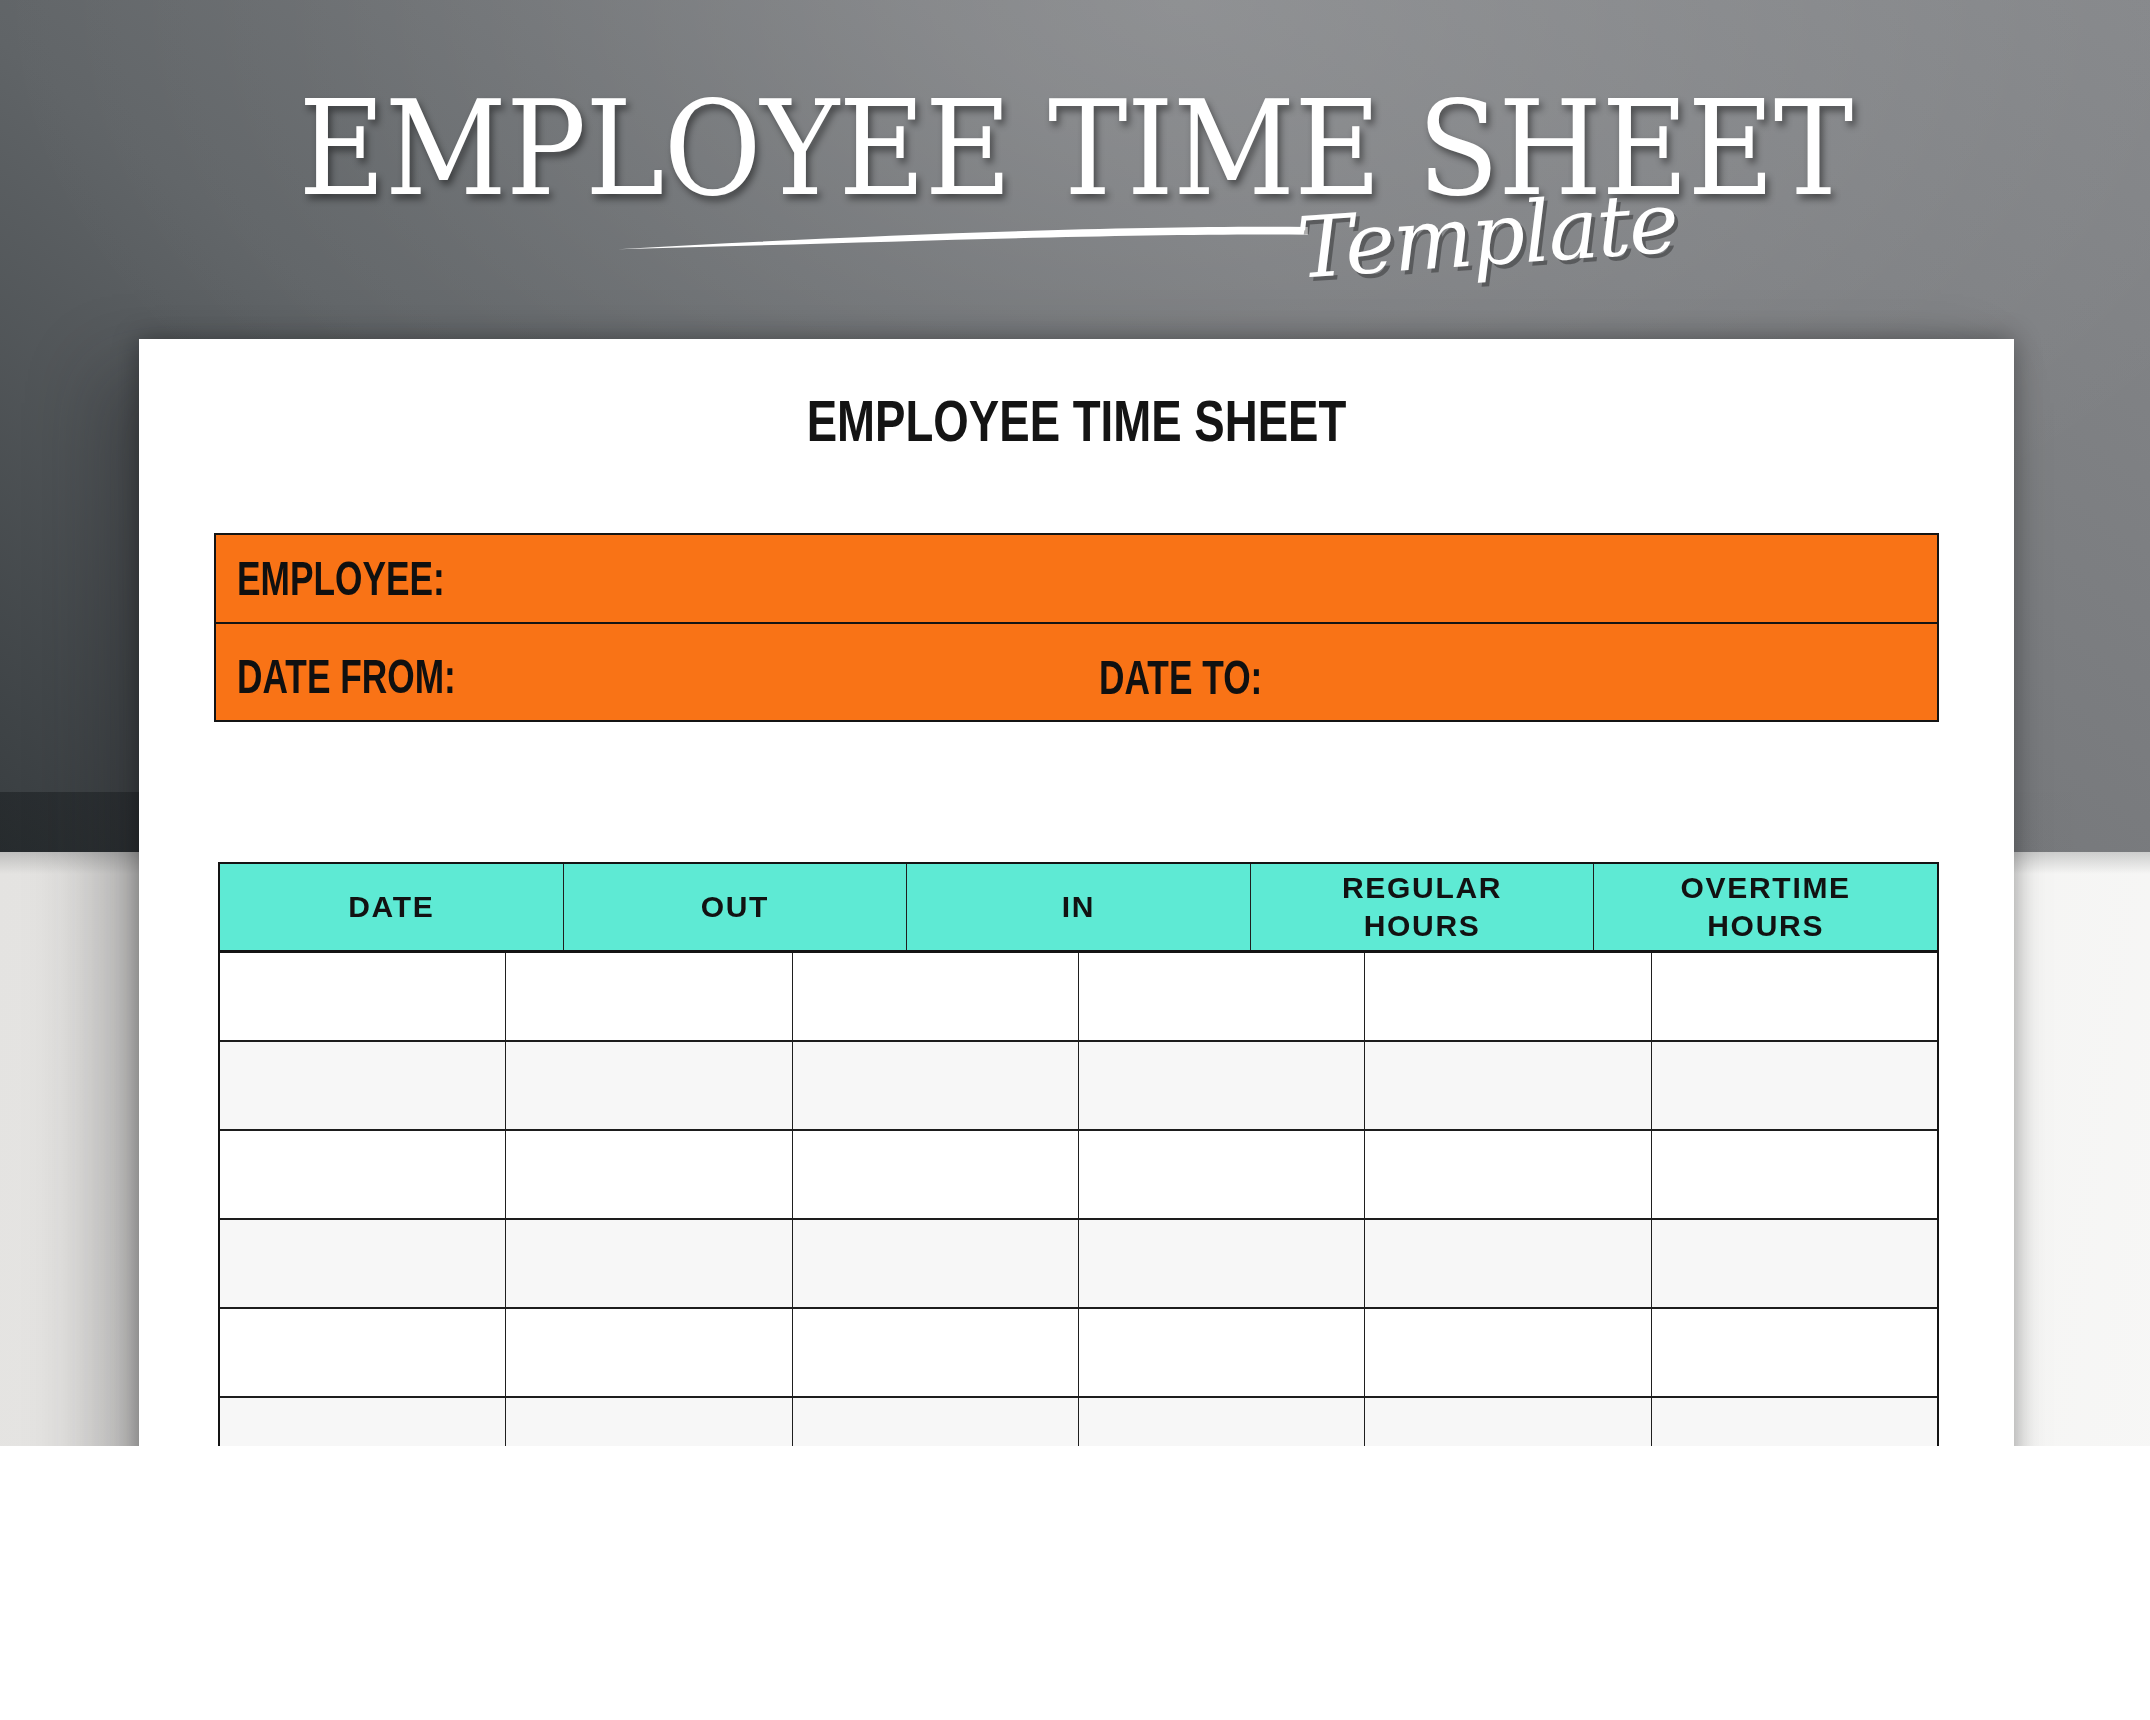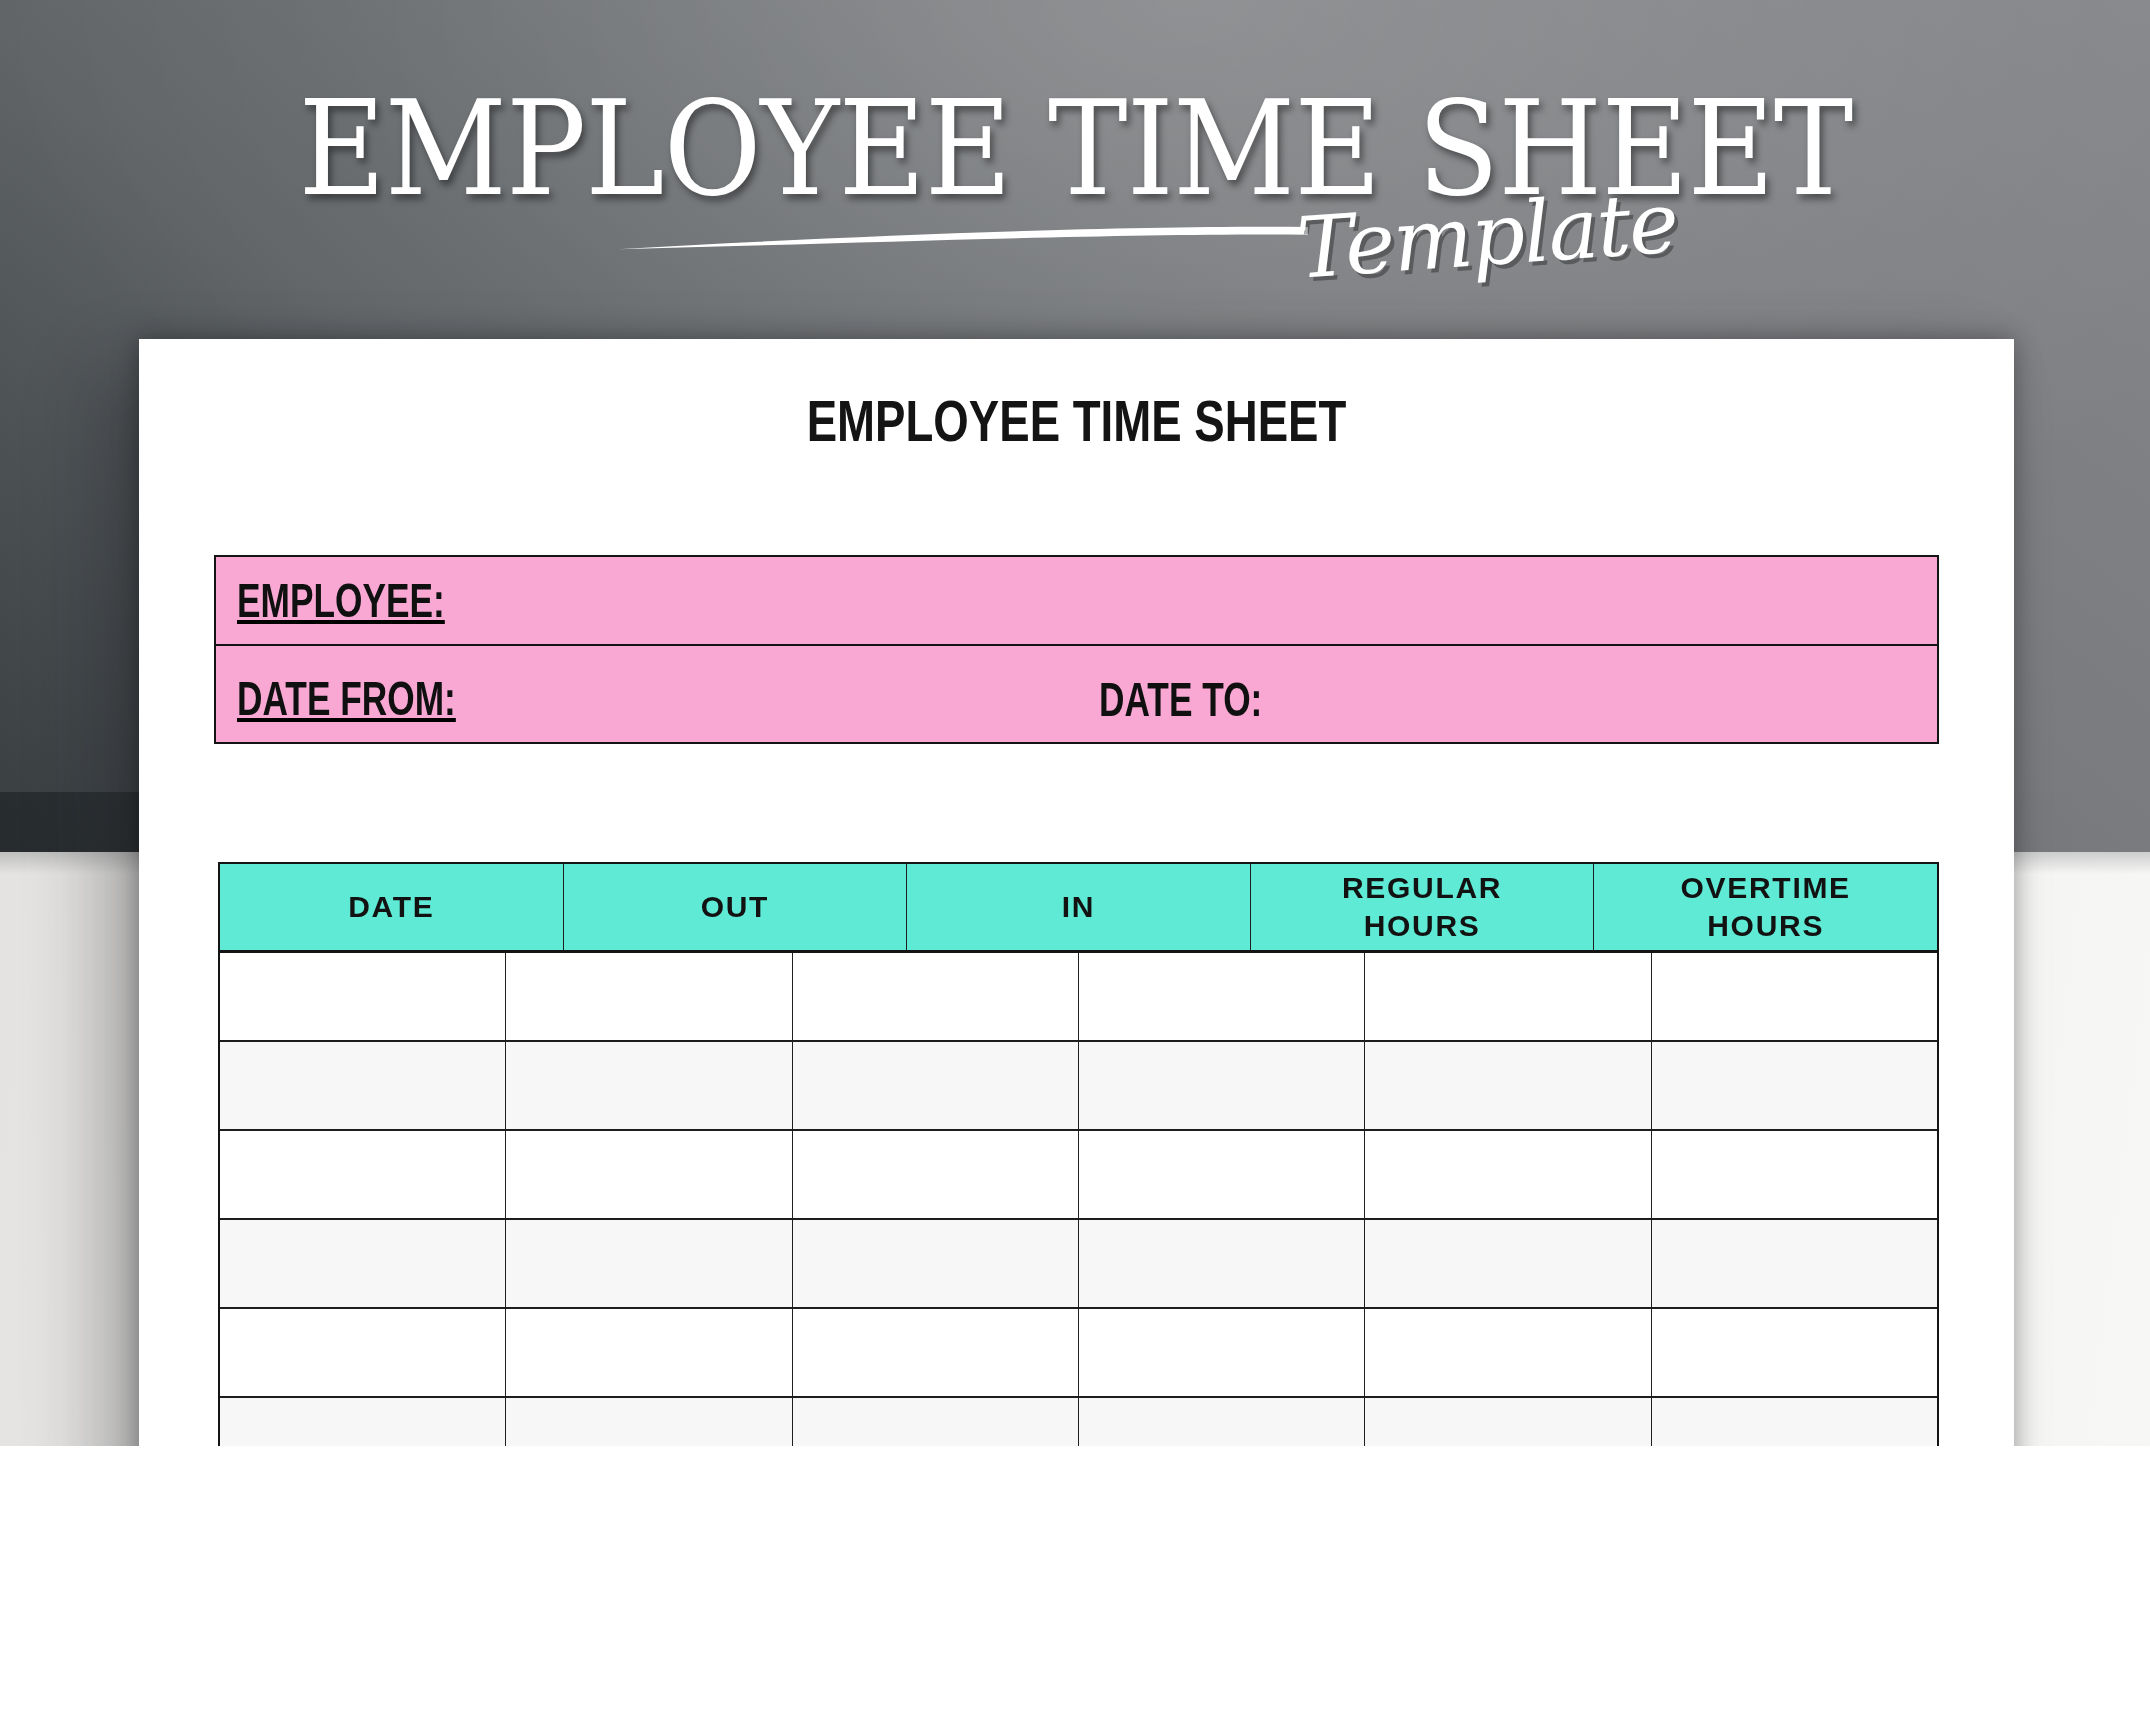--- a/index.html
+++ b/index.html
@@ -71,22 +71,22 @@
   .doc-heading {
     position: absolute; left: 0; top: 54px; width: 1875px;
     text-align: center; font-weight: bold; font-size: 57px; line-height: 1;
     color: #141414; letter-spacing: 0;
     transform: scaleX(0.80); transform-origin: 50% 50%;
     white-space: nowrap;
   }
 
   
   .info-box {
-    position: absolute; left: 75px; top: 216px; width: 1725px;
-    box-sizing: border-box; border: 2.6px solid #141414; background: #f9a8d4; text-decoration: underline;
+    position: absolute; left: 75px; top: 194px; width: 1725px;
+    box-sizing: border-box; border: 2.6px solid #141414; background: #f97316;
   }
   .info-row {
     position: relative; height: 87px;
     border-bottom: 2.6px solid #141414;
     display: flex; align-items: center;
     padding-left: 20.6px; box-sizing: content-box;
   }
   .info-row:last-child { border-bottom: none; margin-top: 9px; }
   .info-label {
     display: inline-block; font-weight: bold; font-size: 49px; line-height: 1;

